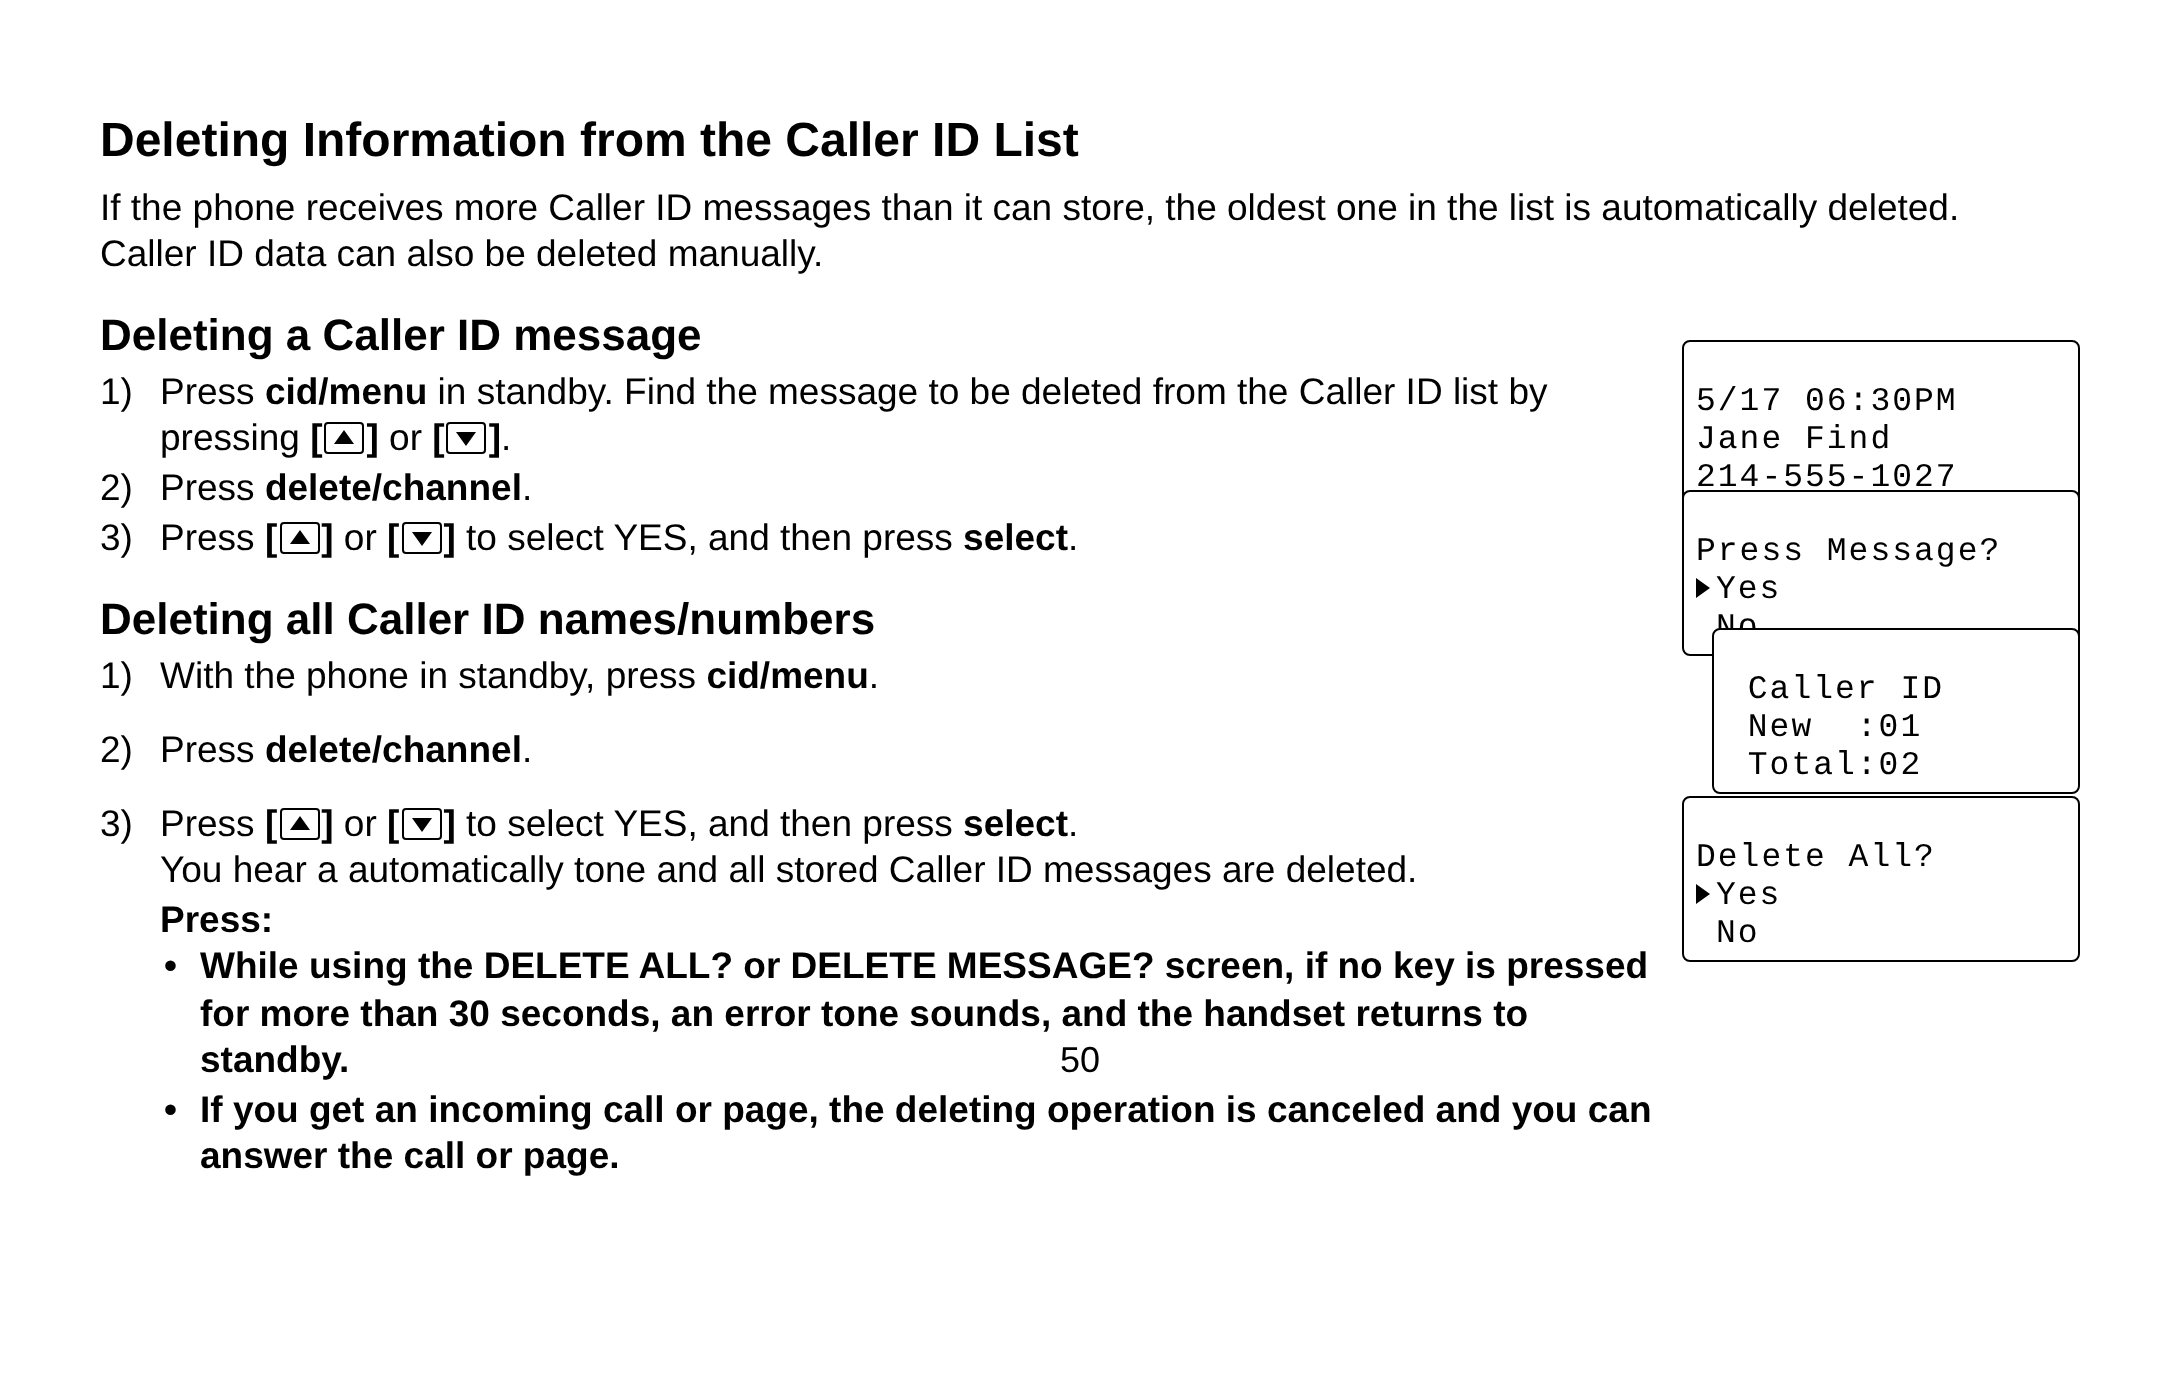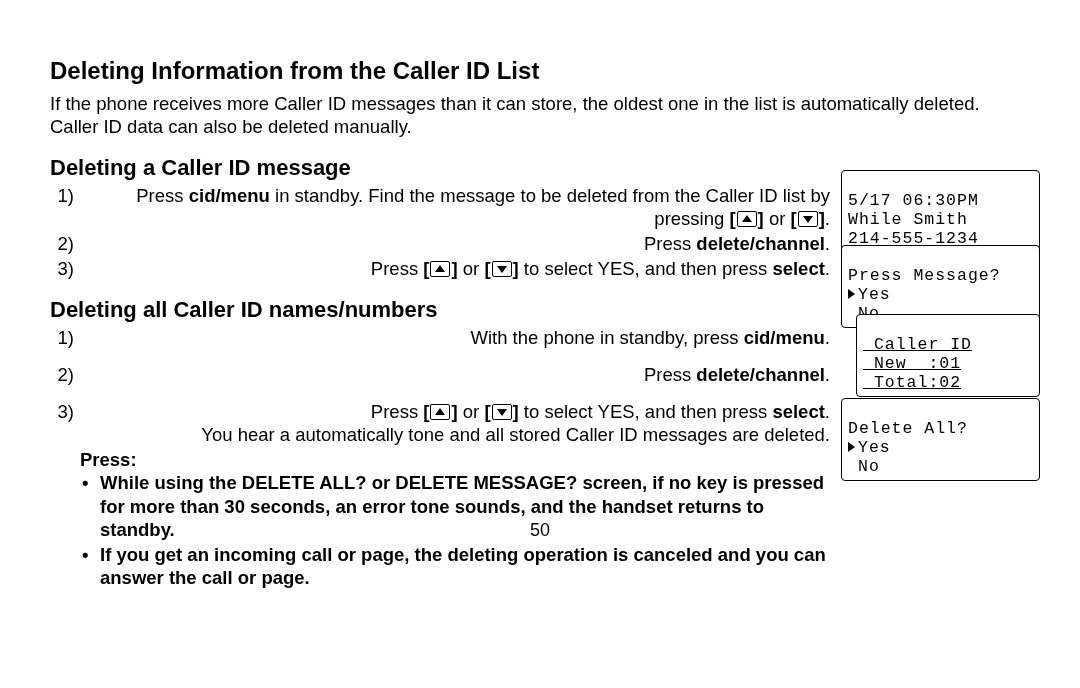--- a/index.html
+++ b/index.html
@@ -40,21 +40,20 @@
     margin: 0;
     padding: 0 0 0 26px;
     list-style: none;
     counter-reset: step;
   }
   ol.steps > li {
     counter-increment: step;
     position: relative;
     margin: 0 0 2px 0;
     padding-left: 4px;
-    text-align: right;
   }
   ol.steps > li::before {
     content: counter(step) ")";
     position: absolute;
     left: -26px;
     width: 24px;
   }
   .note-label {
     font-weight: 700;
     margin: 2px 0 0 30px;
@@ -125,21 +124,21 @@
     left: 0;
     right: 0;
     bottom: 15px;
     text-align: center;
     font-size: 18px;
   }
 
   
   #lcd1 { right: 40px; top: 170px; width: 185px; }
   #lcd2 { right: 40px; top: 245px; width: 185px; }
-  #lcd3 { right: 40px; top: 314px; width: 170px; left: auto; text-decoration: underline; }
+  #lcd3 { right: 40px; top: 314px; width: 170px; left: auto; }
   #lcd4 { right: 40px; top: 398px; width: 185px; }
 
   ol.steps.spaced > li { margin-bottom: 14px; }
 </style>
 </head>
 <body>
 
 <div class="page">
 
   <h1 class="main">Deleting Information from the Caller ID List</h1>
@@ -189,22 +188,22 @@
     <div class="note-label">Press:</div>
     <ul class="bullets">
       <li>While using the DELETE ALL? or DELETE MESSAGE? screen, if no key is pressed for more than 30 seconds, an error tone sounds, and the handset returns to standby.</li>
       <li>If you get an incoming call or page, the deleting operation is canceled and you can answer the call or page.</li>
     </ul>
 
   </div>
 
   <div id="lcd1" class="lcd">
 <span>5/17 06:30PM</span>
-<span>While Smith</span>
-<span>214-555-1234</span></div>
+<span>Jane Find</span>
+<span>214-555-1027</span></div>
 
   <div id="lcd2" class="lcd">
 <span>Press Message?</span>
 <span class="sel">Yes</span>
 <span class="nosel">No</span></div>
 
   <div id="lcd3" class="lcd">
 <span> Caller ID</span>
 <span> New  :01</span>
 <span> Total:02</span></div>

